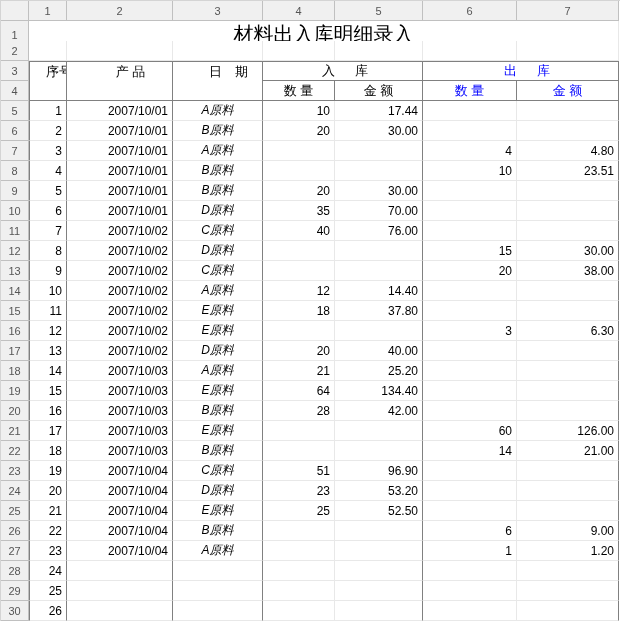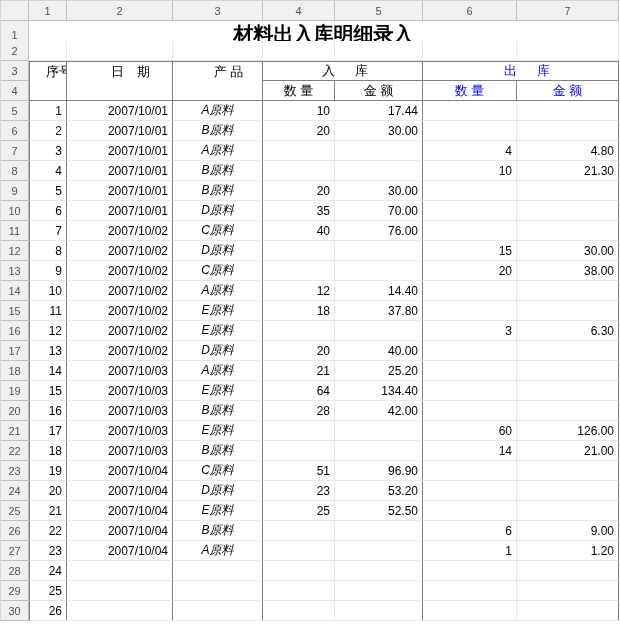--- a/index.html
+++ b/index.html
@@ -33,21 +33,21 @@
     color: #555;
     justify-content: center;
     border-right: 1px solid #c0c0c0;
     border-bottom: 1px solid #c0c0c0;
     font-size: 11px;
   }
   .title {
     grid-column: 2 / span 7;
     justify-content: center;
     font-size: 20px;
-    font-weight: bold;
+    font-weight: normal;
     border-right: 1px solid #e8e8e8;
     border-bottom: 1px solid #e8e8e8;
     height: 28px;
   }
   .th {
     background: #ffffff;
     justify-content: center;
     font-size: 13px;
     border-right: 1px solid #808080;
     border-bottom: 1px solid #808080;
@@ -85,22 +85,22 @@
     <div class="cell rowhdr">2</div>
     <div class="cell td"></div>
     <div class="cell td"></div>
     <div class="cell td"></div>
     <div class="cell td"></div>
     <div class="cell td"></div>
     <div class="cell td"></div>
     <div class="cell td"></div>
     <div class="cell rowhdr">3</div>
     <div class="cell th th-top th-left" style="border-bottom: none;">序号</div>
+    <div class="cell th th-top" style="border-bottom: none;">产 品</div>
     <div class="cell th th-top" style="border-bottom: none;">日　期</div>
-    <div class="cell th th-top" style="border-bottom: none;">产 品</div>
     <div class="cell th th-top noright" style="justify-content: flex-end; padding-right: 0px;">入</div>
     <div class="cell th th-top" style="justify-content: flex-start; padding-left: 20px;">库</div>
     <div class="cell th th-top th-blue noright" style="justify-content: flex-end; padding-right: 0px;">出</div>
     <div class="cell th th-top th-blue" style="justify-content: flex-start; padding-left: 20px;">库</div>
     <div class="cell rowhdr">4</div>
     <div class="cell th th-left"></div>
     <div class="cell th"></div>
     <div class="cell th"></div>
     <div class="cell th">数 量</div>
     <div class="cell th">金 额</div>
@@ -130,21 +130,21 @@
     <div class="cell td td-r bd-r-dark"></div>
     <div class="cell td td-r">4</div>
     <div class="cell td td-r bd-r-dark">4.80</div>
     <div class="cell rowhdr">8</div>
     <div class="cell td seq bd-l-dark bd-r-dark">4</div>
     <div class="cell td td-r bd-r-dark">2007/10/01</div>
     <div class="cell td td-c bd-r-dark">B原料</div>
     <div class="cell td td-r"></div>
     <div class="cell td td-r bd-r-dark"></div>
     <div class="cell td td-r">10</div>
-    <div class="cell td td-r bd-r-dark">21.30</div>
+    <div class="cell td td-r bd-r-dark">23.51</div>
     <div class="cell rowhdr">9</div>
     <div class="cell td seq bd-l-dark bd-r-dark">5</div>
     <div class="cell td td-r bd-r-dark">2007/10/01</div>
     <div class="cell td td-c bd-r-dark">B原料</div>
     <div class="cell td td-r">20</div>
     <div class="cell td td-r bd-r-dark">30.00</div>
     <div class="cell td td-r"></div>
     <div class="cell td td-r bd-r-dark"></div>
     <div class="cell rowhdr">10</div>
     <div class="cell td seq bd-l-dark bd-r-dark">6</div>

